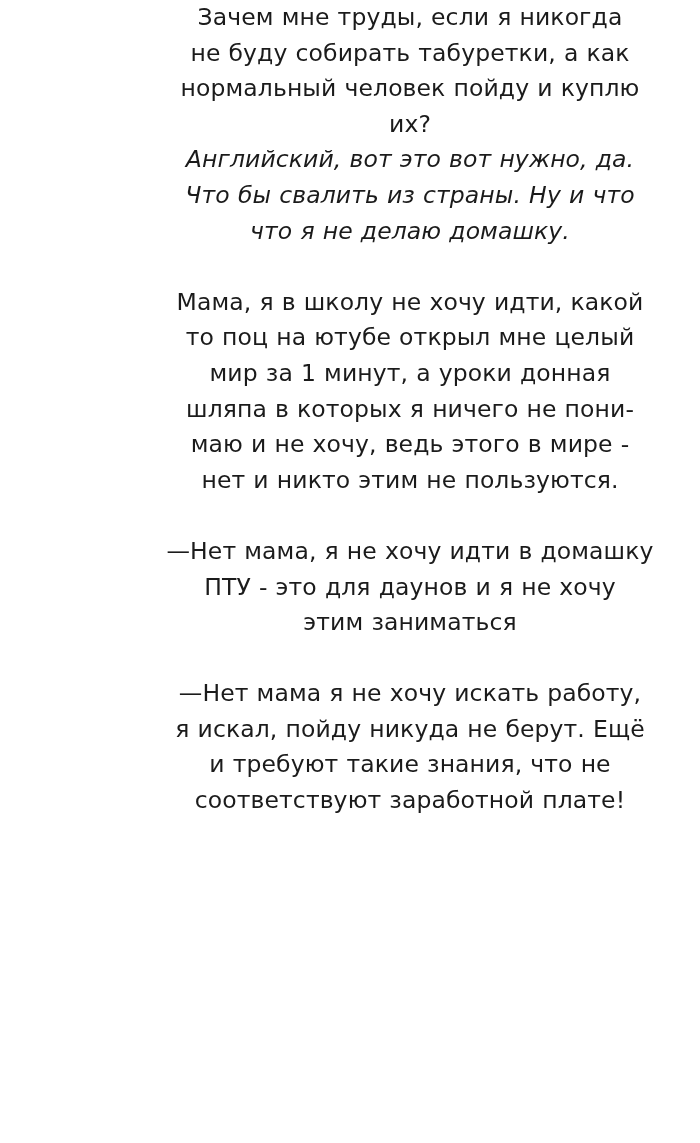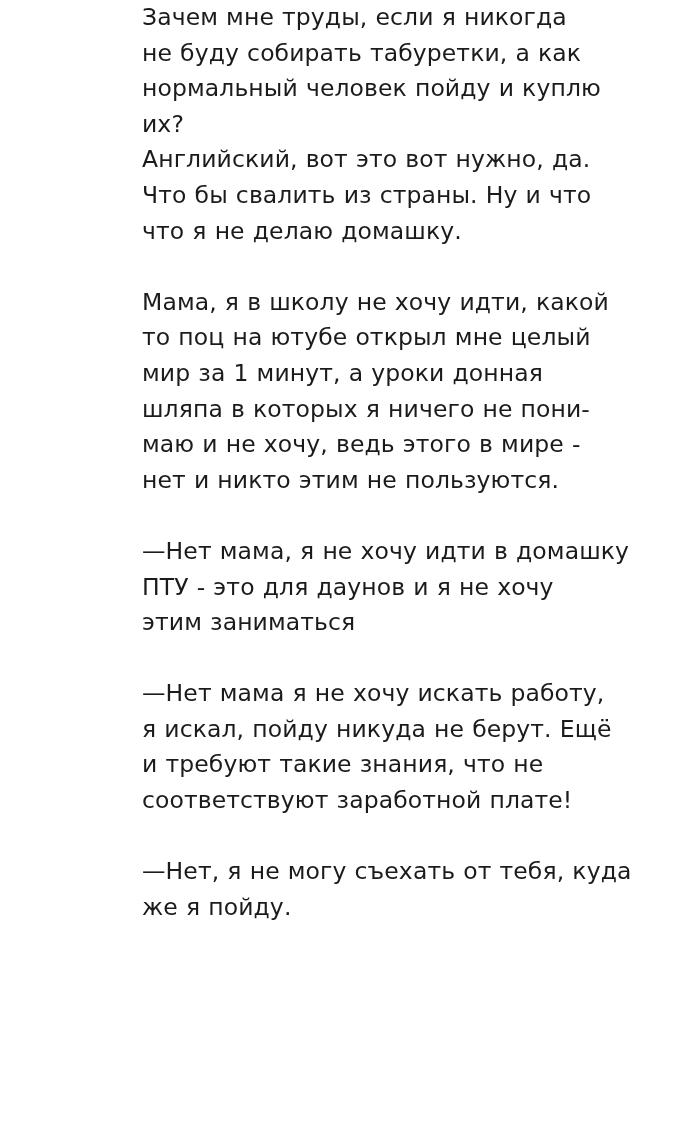--- a/index.html
+++ b/index.html
@@ -20,26 +20,28 @@
     padding: 0 22px 0 142px;
     background: #ffffff;
   }
   .para {
     font-size: 23.5px;
     line-height: 35.6px;
     letter-spacing: 0.1px;
     white-space: pre-line;
     margin: 0;
     word-spacing: 0.5px;
+    text-align: center;
   }
   .para + .para {
     margin-top: 35.6px;
   }
   .para.tight + .para.tight {
     margin-top: 0;
+    font-style: italic;
   }
 </style>
 </head>
 <body>
 
 <div id="text-page">
   <p class="para tight">Зачем мне труды, если я никогда
 не буду собирать табуретки, а как
 нормальный человек пойду и куплю
 их?</p>
@@ -52,15 +54,13 @@
 шляпа в которых я ничего не пони-
 маю и не хочу, ведь этого в мире -
 нет и никто этим не пользуются.</p>
   <p class="para">—Нет мама, я не хочу идти в домашку
 ПТУ - это для даунов и я не хочу
 этим заниматься</p>
   <p class="para">—Нет мама я не хочу искать работу,
 я искал, пойду никуда не берут. Ещё
 и требуют такие знания, что не
 соответствуют заработной плате!</p>
-  <p class="para">—Нет, я не могу съехать от тебя, куда
-же я пойду.</p>
 </div>
 
 </body></html>

